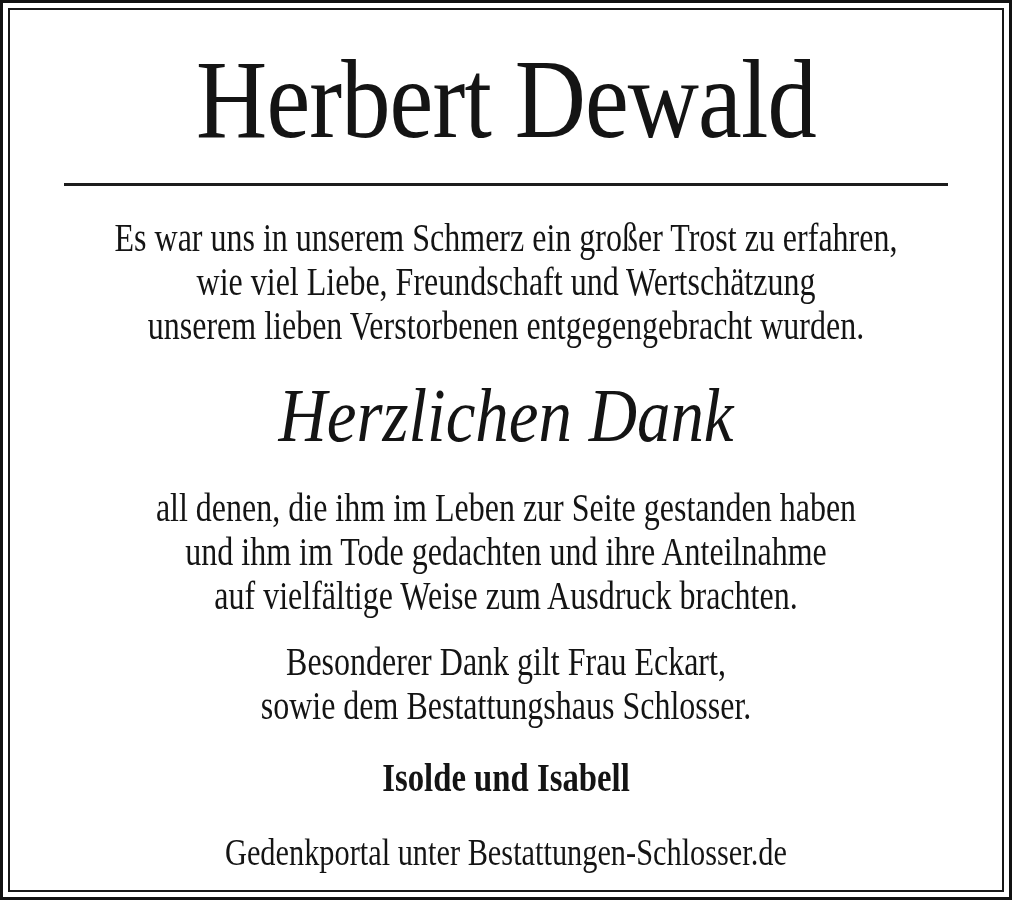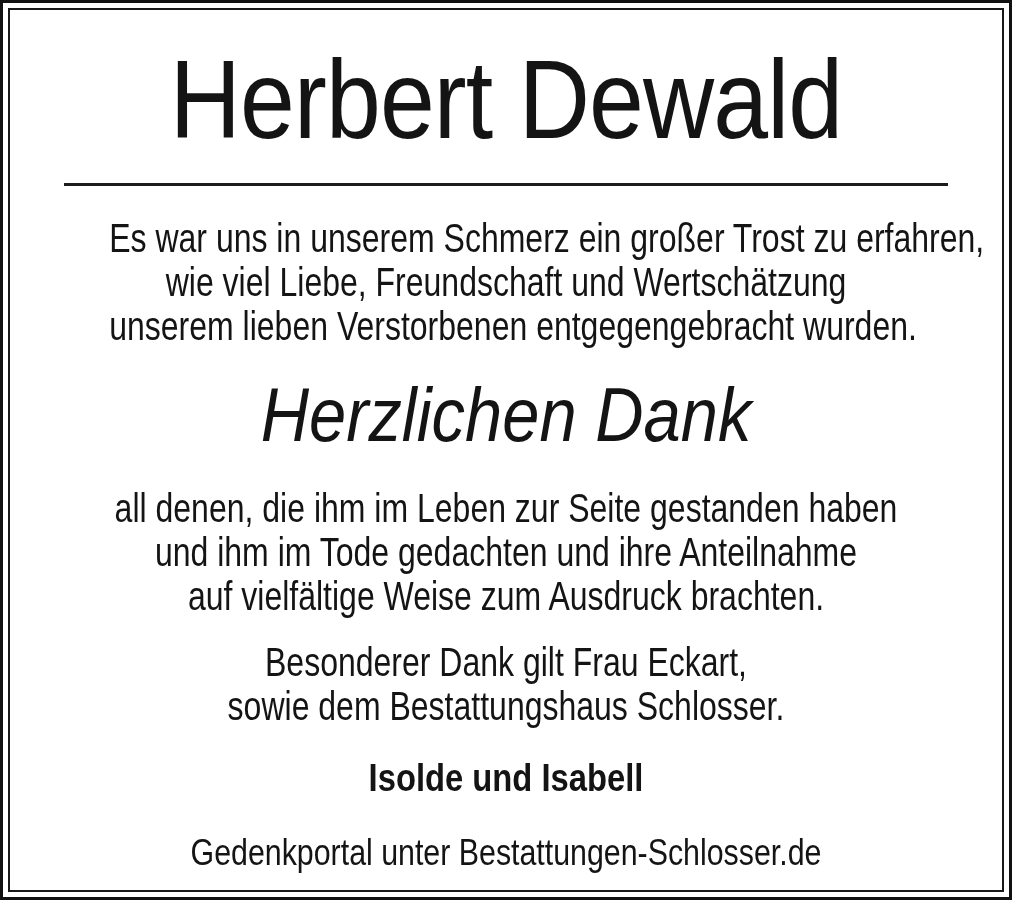--- a/index.html
+++ b/index.html
@@ -5,21 +5,21 @@
   html, body {
     margin: 0;
     padding: 0;
     background: #ffffff;
   }
   .page {
     position: relative;
     width: 1012px;
     height: 900px;
     background: #ffffff;
-    font-family: Liberation Sans, sans-serif;
+    font-family: Liberation Serif, serif;
     color: #141414;
     overflow: hidden;
     box-sizing: border-box;
   }
   .outer-frame {
     position: absolute;
     inset: 0;
     border: 3px solid #111111;
     pointer-events: none;
   }

